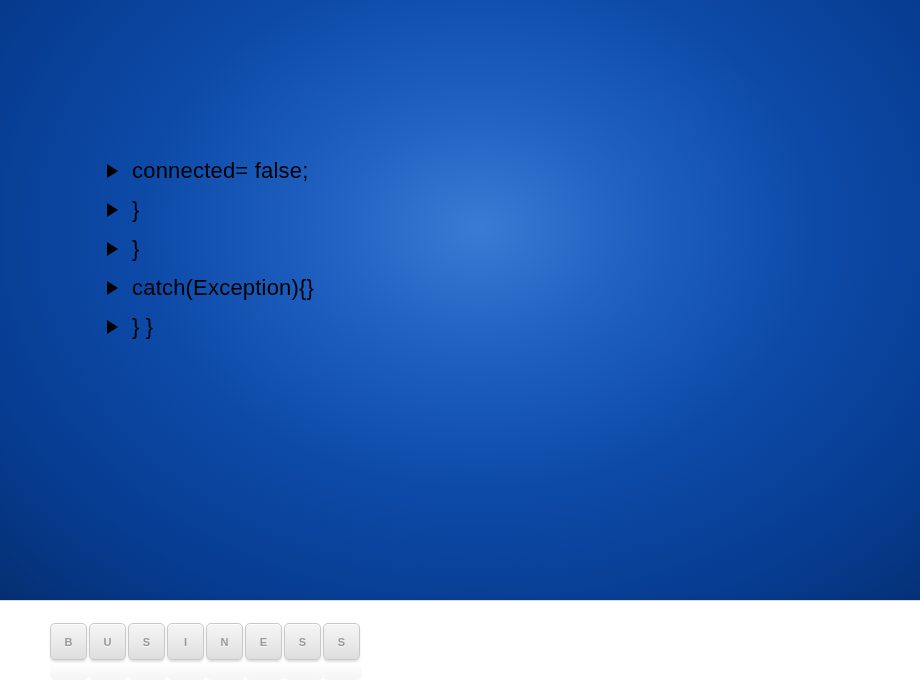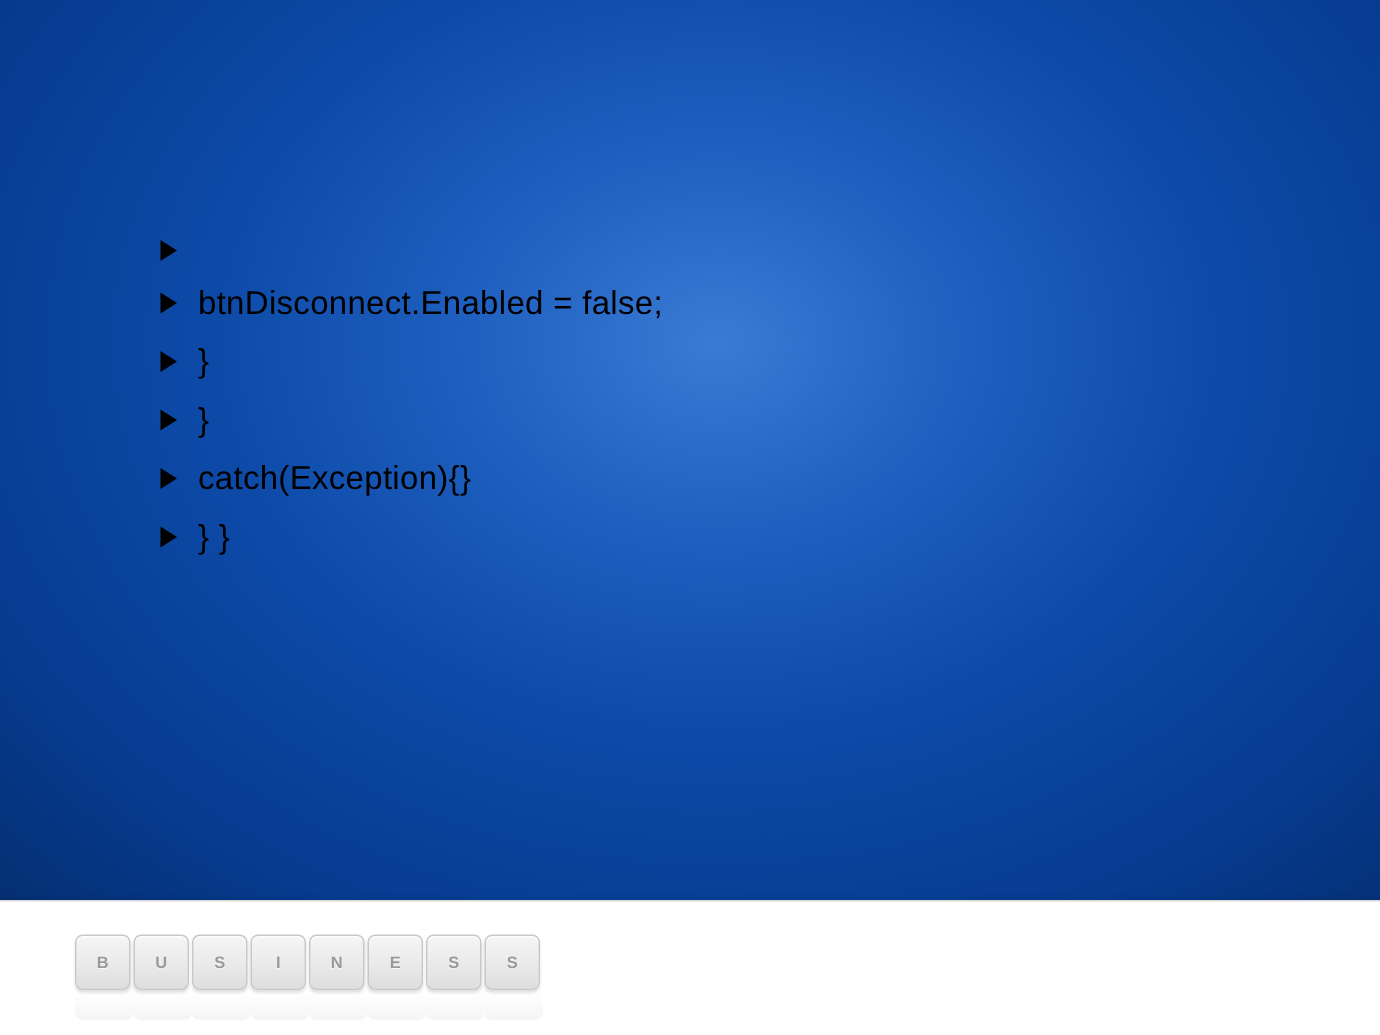--- a/index.html
+++ b/index.html
@@ -89,24 +89,21 @@
       opacity: 0.55;
     }
   </style>
 </head>
 <body>
 
 <div class="slide-area">
   <ul class="bullet-list">
     <li>
       <span class="bullet-icon"></span>
-    </li>
-    <li>
-      <span class="bullet-icon"></span>
-      <span class="bullet-text">btnDisconnect.Enabled  = false;</span>
+      <span class="bullet-text">connected= false;</span>
     </li>
     <li>
       <span class="bullet-icon"></span>
       <span class="bullet-text">}</span>
     </li>
     <li>
       <span class="bullet-icon"></span>
       <span class="bullet-text">}</span>
     </li>
     <li>

